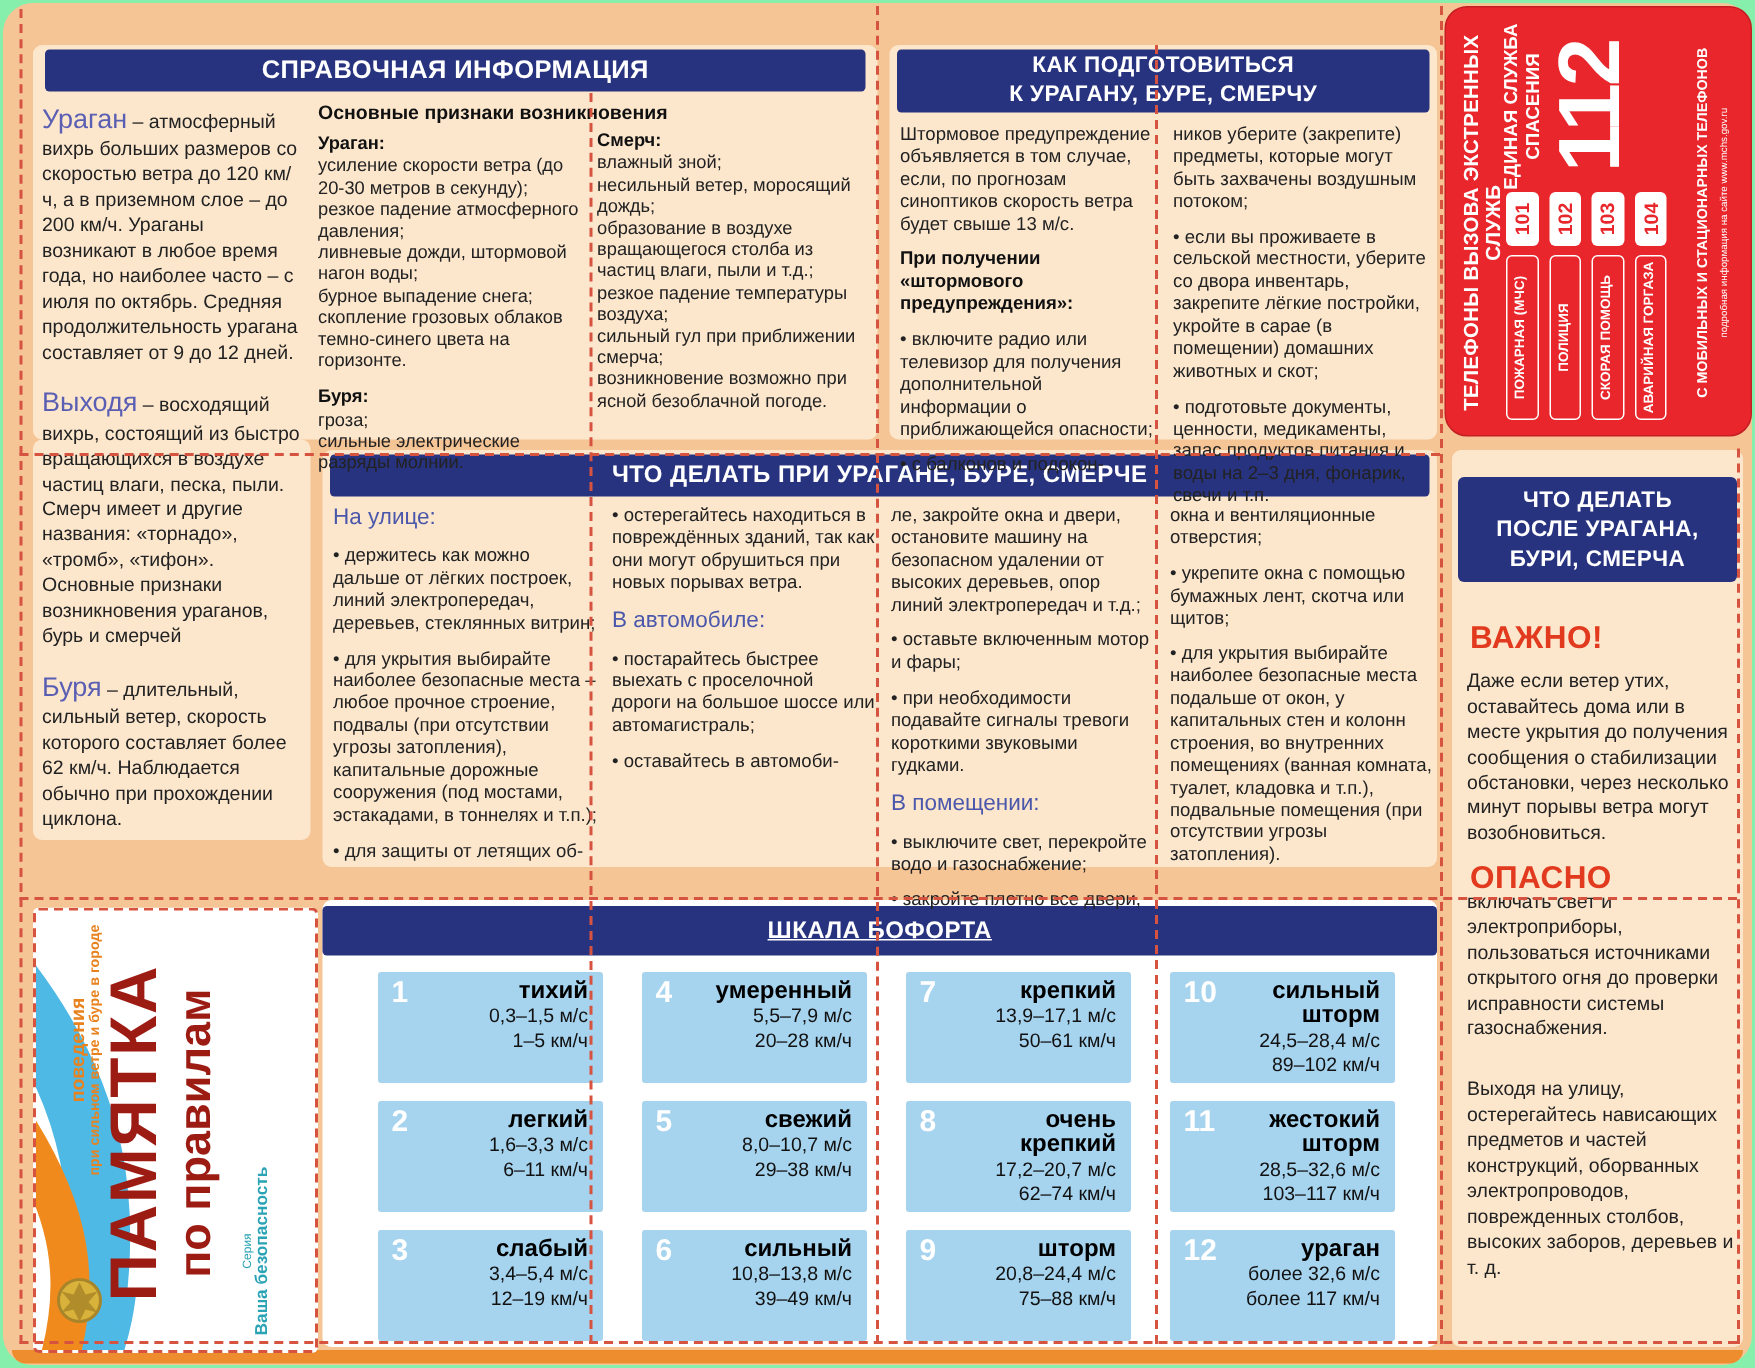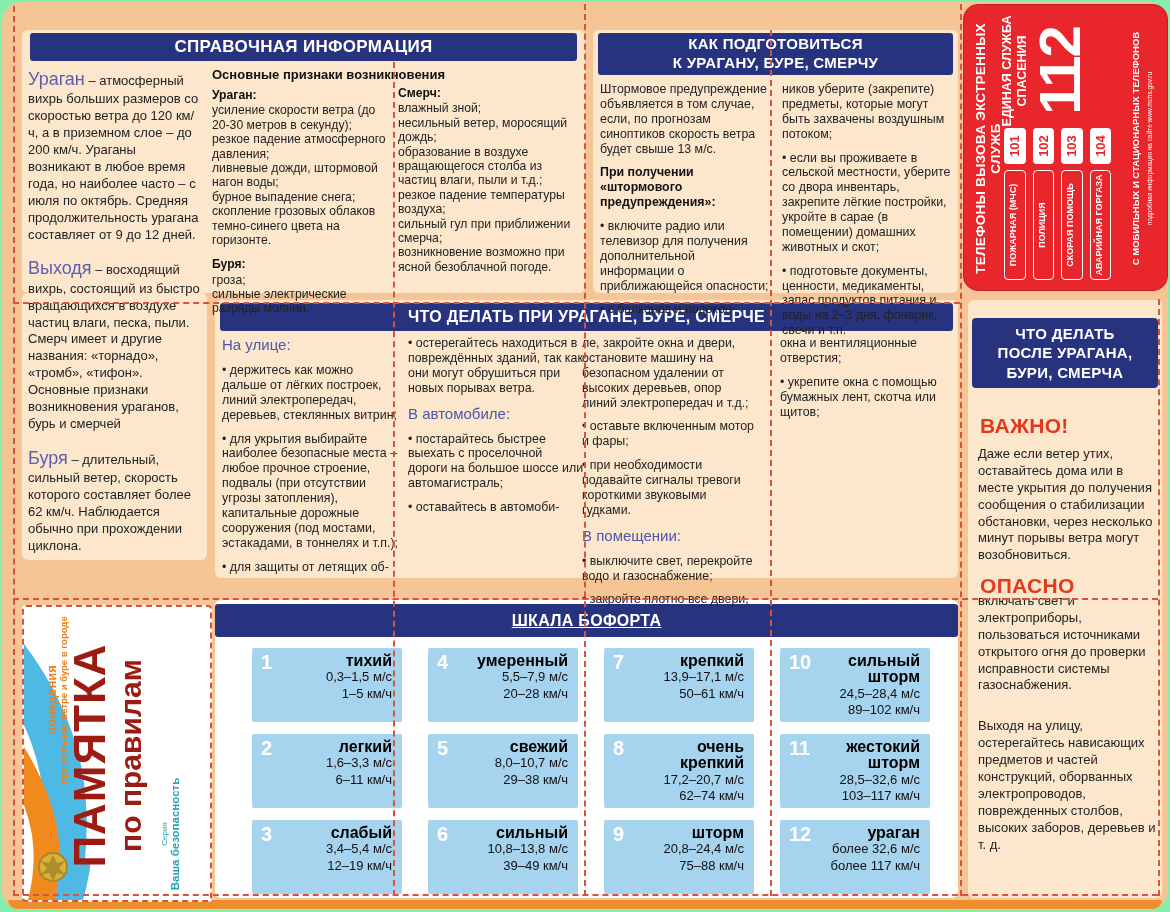--- a/index.html
+++ b/index.html
@@ -185,31 +185,32 @@
     <p>• держитесь как можно дальше от лёгких построек, линий электропередач, деревьев, стеклянных витрин;</p>
     <p>• для укрытия выбирайте наиболее безопасные места – любое прочное строение, подвалы (при отсутствии угрозы затопления), капитальные дорожные сооружения (под мостами, эстакадами, в тоннелях и т.п.);</p>
     <p>• для защиты от летящих об-</p>
   </div>
   <div class="col" style="left:408px;top:336px;width:176px;">
     <p>• остерегайтесь находиться в повреждённых зданий, так как они могут обрушиться при новых порывах ветра.</p>
     <p class="bluelbl">В автомобиле:</p>
     <p>• постарайтесь быстрее выехать с проселочной дороги на большое шоссе или автомагистраль;</p>
     <p>• оставайтесь в автомоби-</p>
   </div>
-  <div class="col" style="left:582px;top:336px;width:176px;">
+  <div class="col" style="left:594px;top:336px;width:176px;">
     <p>ле, закройте окна и двери, остановите машину на безопасном удалении от высоких деревьев, опор линий электропередач и т.д.;</p>
     <p>• оставьте включенным мотор и фары;</p>
     <p>• при необходимости подавайте сигналы тревоги короткими звуковыми гудками.</p>
     <p class="bluelbl">В помещении:</p>
     <p>• выключите свет, перекройте водо и газоснабжение;</p>
     <p>• закройте плотно все двери,</p>
   </div>
   <div class="col" style="left:780px;top:336px;width:176px;">
     <p>окна и вентиляционные отверстия;</p>
     <p>• укрепите окна с помощью бумажных лент, скотча или щитов;</p>
+    <p>• для укрытия выбирайте наиболее безопасные места  подальше от окон, у капитальных стен и колонн строения, во внутренних помещениях (ванная комната, туалет, кладовка и т.п.), подвальные помещения (при отсутствии угрозы затопления).</p>
   </div>
 
   <div class="bf-grid">
     <div class="bf-cell">
       <span class="bf-num">1</span>
       <span class="bf-name">тихий</span>
       <span class="bf-ms">0,3–1,5 м/с</span>
       <span class="bf-kmh">1–5 км/ч</span>
     </div>
     <div class="bf-cell">

